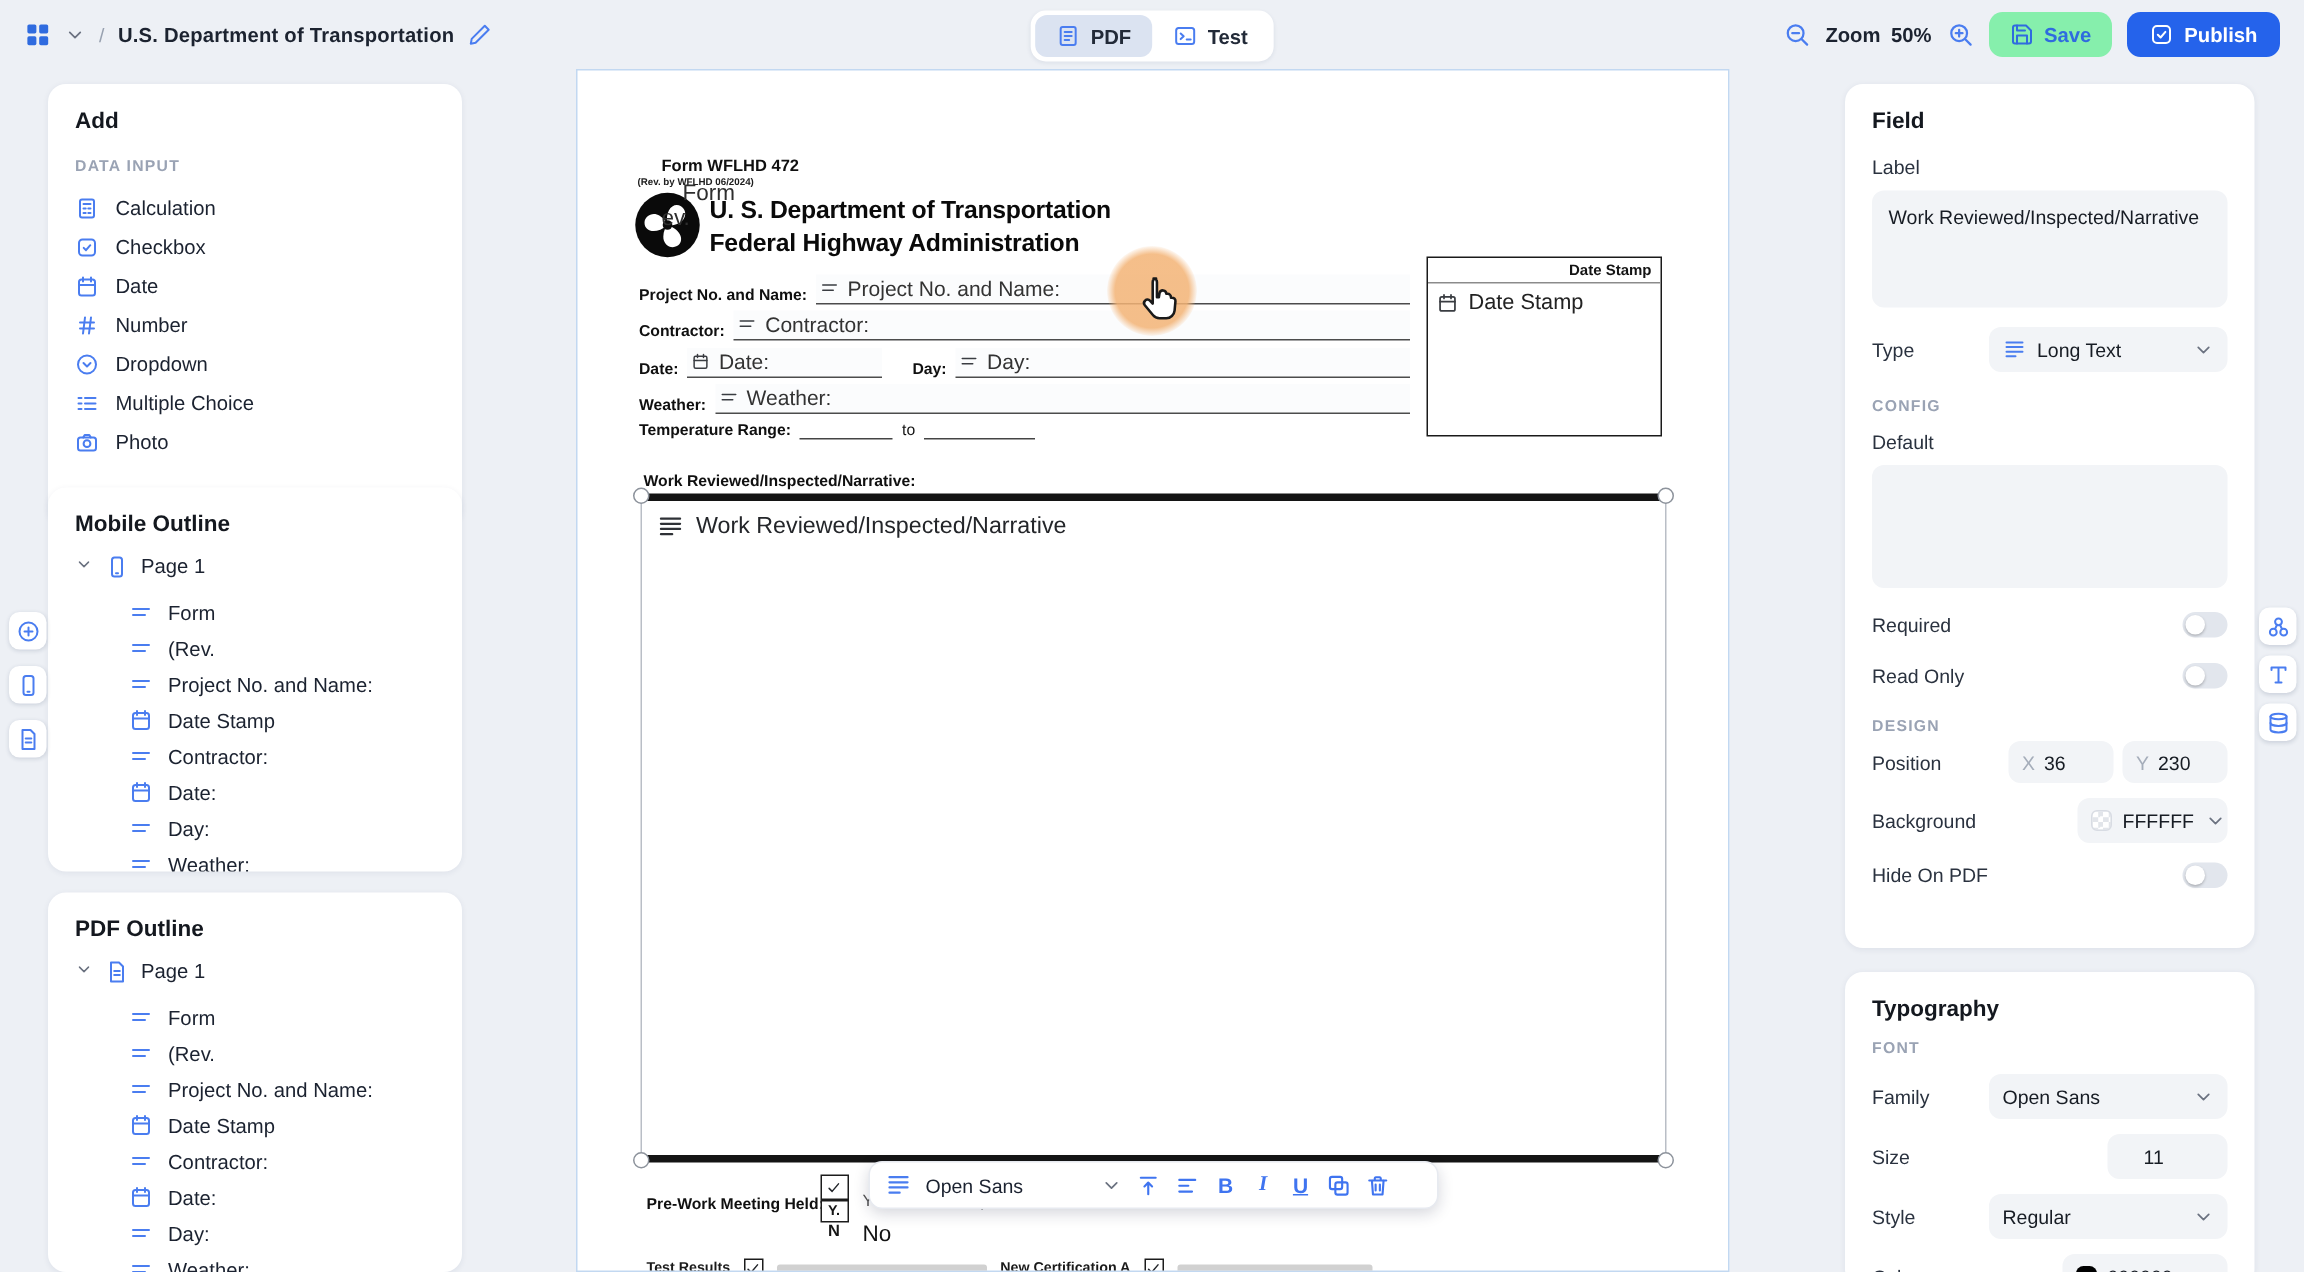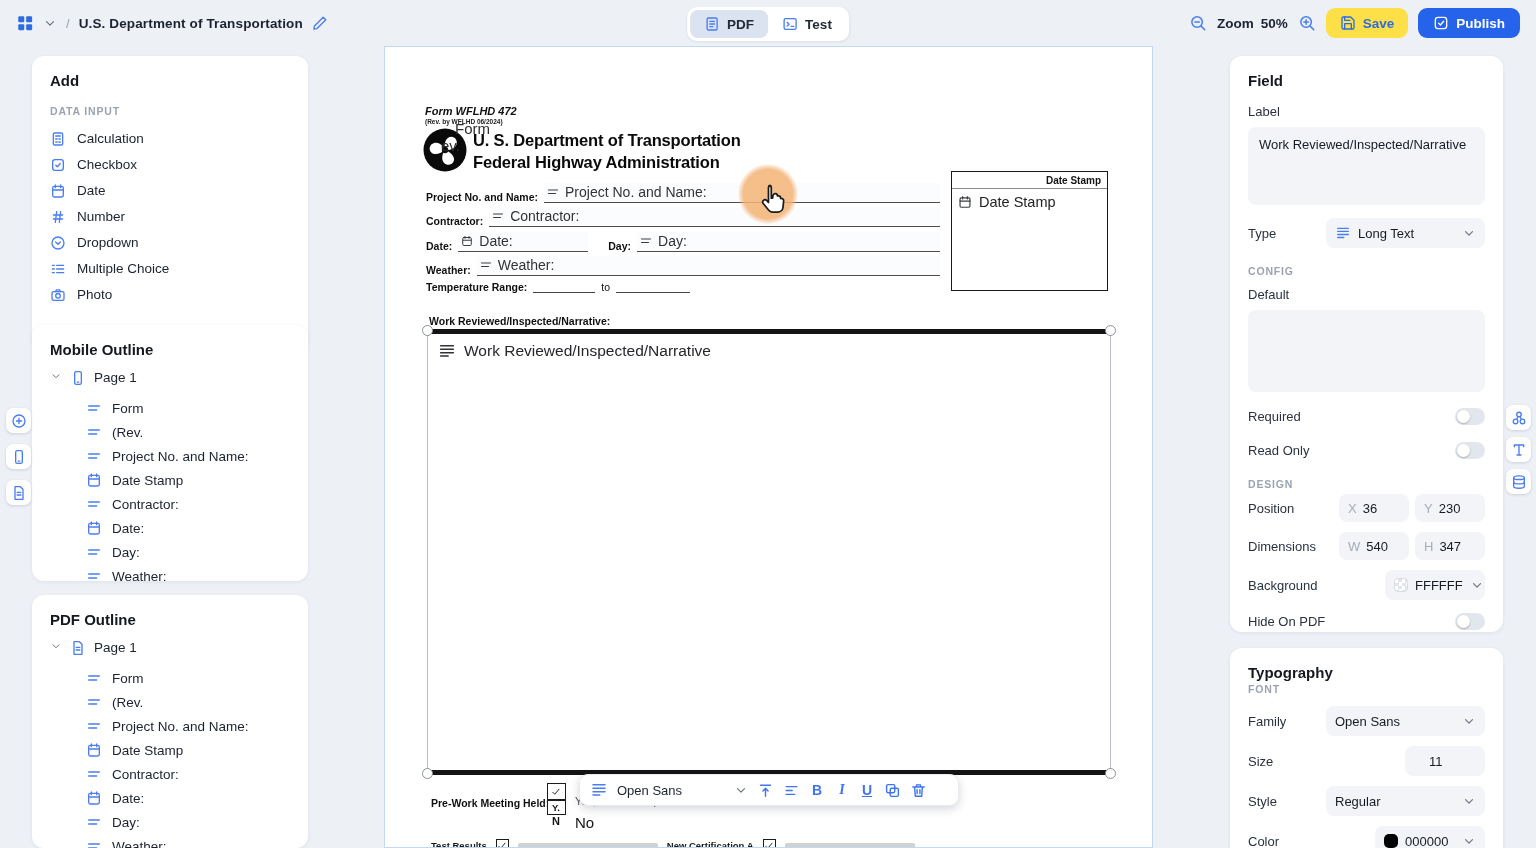--- a/index.html
+++ b/index.html
@@ -10,21 +10,21 @@
   
   .topbar { position:absolute; left:0; top:0; width:100%; height:46px; display:flex; align-items:center; padding:0 16px; z-index:30; }
   .tb-left { display:flex; align-items:center; gap:9px; }
   .crumb-slash { color:#98a1b0; font-size:13px; }
   .crumb-title { color:#1c2330; font-size:13.5px; font-weight:600; letter-spacing:.01em; }
   .tb-center { position:absolute; left:50%; top:7px; transform:translateX(-50%); display:flex; background:#fff; border-radius:10px; padding:3px; box-shadow:0 1px 3px rgba(25,45,85,.08); }
   .mode-tab { display:flex; align-items:center; gap:7px; font-size:13.5px; font-weight:600; color:#222a38; padding:6px 14px; border-radius:8px; cursor:pointer; }
   .mode-tab.active { background:#dbe3f1; }
   .tb-right { margin-left:auto; display:flex; align-items:center; gap:10px; }
   .zoom-label { font-size:13.5px; font-weight:600; color:#1c2330; display:flex; gap:7px; }
-  .btn-save { display:flex; align-items:center; gap:7px; background:#fde047; color:#2f6bdf; font-size:13.5px; font-weight:600; padding:7px 14px; border-radius:9px; cursor:pointer; }
+  .btn-save { display:flex; align-items:center; gap:7px; background:#86efac; color:#2f6bdf; font-size:13.5px; font-weight:600; padding:7px 14px; border-radius:9px; cursor:pointer; }
   .btn-publish { display:flex; align-items:center; gap:7px; background:#2563eb; color:#fff; font-size:13.5px; font-weight:600; padding:7px 15px; border-radius:9px; cursor:pointer; }
 
   .i12{width:12px;height:12px;display:inline-flex;flex:none}
   .i14{width:14px;height:14px;display:inline-flex;flex:none}
   .i16{width:16px;height:16px;display:inline-flex;flex:none}
   .i18{width:18px;height:18px;display:inline-flex;flex:none}
 
   
   .card { position:absolute; background:#fff; border-radius:12px; box-shadow:0 1px 4px rgba(25,45,85,.07); overflow:hidden; }
   .card-add    { left:32px; top:56px;  width:276px; height:294px; padding:16px 18px; }
@@ -475,21 +475,21 @@
             <ellipse cx="12" cy="5.5" rx="8" ry="2.8"></ellipse>
             <path d="M4 5.5v13c0 1.6 3.6 2.9 8 2.9s8-1.3 8-2.9v-13"></path>
             <path d="M4 12c0 1.6 3.6 2.9 8 2.9s8-1.3 8-2.9"></path>
           </svg>
         </span>
       </div>
     </div>
 
   <div class="page">
 
-    <div class="abs pdf-bold-sm" style="left:40px; top:58px;font-style:italic;">Form WFLHD 472</div>
+    <div class="abs pdf-bold-sm" style="left:56px; top:58px;">Form WFLHD 472</div>
     <div class="abs pdf-tiny" style="left:40px; top:71px;">(Rev. by WFLHD 06/2024)</div>
 
     <div class="abs" style="left:38px; top:81px; width:44px; height:44px;">
       <svg viewBox="0 0 44 44" width="44" height="44">
         <circle cx="22" cy="22" r="21.5" fill="#0a0a0a"></circle>
         <g fill="#ffffff">
           <path d="M22 22 C 20 12, 26 6.5, 31 9.5 C 35.2 12, 34.6 18.2, 30 20.6 C 27 22.2, 24 22.5, 22 22 Z"></path>
           <path d="M22 22 C 20 12, 26 6.5, 31 9.5 C 35.2 12, 34.6 18.2, 30 20.6 C 27 22.2, 24 22.5, 22 22 Z" transform="rotate(120 22 22)"></path>
           <path d="M22 22 C 20 12, 26 6.5, 31 9.5 C 35.2 12, 34.6 18.2, 30 20.6 C 27 22.2, 24 22.5, 22 22 Z" transform="rotate(240 22 22)"></path>
         </g>
@@ -723,53 +723,40 @@
           <span class="pre">X</span>
             <span class="val">36</span>
         </div>
         <div class="pos-box">
           <span class="pre">Y</span>
             <span class="val">230</span>
         </div>
       </div>
     </div>
     <div class="insp-row" style="margin-top:10px;">
-      <span class="insp-label">Dimensions</span>
-      <div class="pair">
-        <div class="pos-box">
-          <span class="pre">W</span>
-            <span class="val">540</span>
-        </div>
-        <div class="pos-box">
-          <span class="pre">H</span>
-            <span class="val">347</span>
-        </div>
-      </div>
-    </div>
-    <div class="insp-row" style="margin-top:10px;">
       <span class="insp-label">Background</span>
       <div class="select" style="width:100px; margin-left:auto;">
         <span class="checker"></span>
         <span>FFFFFF</span>
         <span class="i14 chev">
             <svg viewBox="0 0 24 24" width="100%" height="100%" fill="none" stroke="#6b7280" stroke-width="2" stroke-linecap="round" stroke-linejoin="round">
               <path d="M6 9.5l6 6 6-6"></path>
             </svg>
           </span>
       </div>
     </div>
     <div class="insp-row" style="margin-top:13px;">
       <span class="insp-label">Hide On PDF</span>
       <span class="toggle"></span>
     </div>
   </div>
 
   <div class="card card-typo">
     <div class="panel-title">Typography</div>
-    <div class="section-label" style="margin-top:2px;">FONT</div>
+    <div class="section-label" style="margin-top:12px;">FONT</div>
 
     <div class="insp-row" style="margin-top:11px;">
       <span class="insp-label">Family</span>
       <div class="select" style="width:159px; margin-left:auto;">
         <span>Open Sans</span>
         <span class="i14 chev">
             <svg viewBox="0 0 24 24" width="100%" height="100%" fill="none" stroke="#6b7280" stroke-width="2" stroke-linecap="round" stroke-linejoin="round">
               <path d="M6 9.5l6 6 6-6"></path>
             </svg>
           </span>

